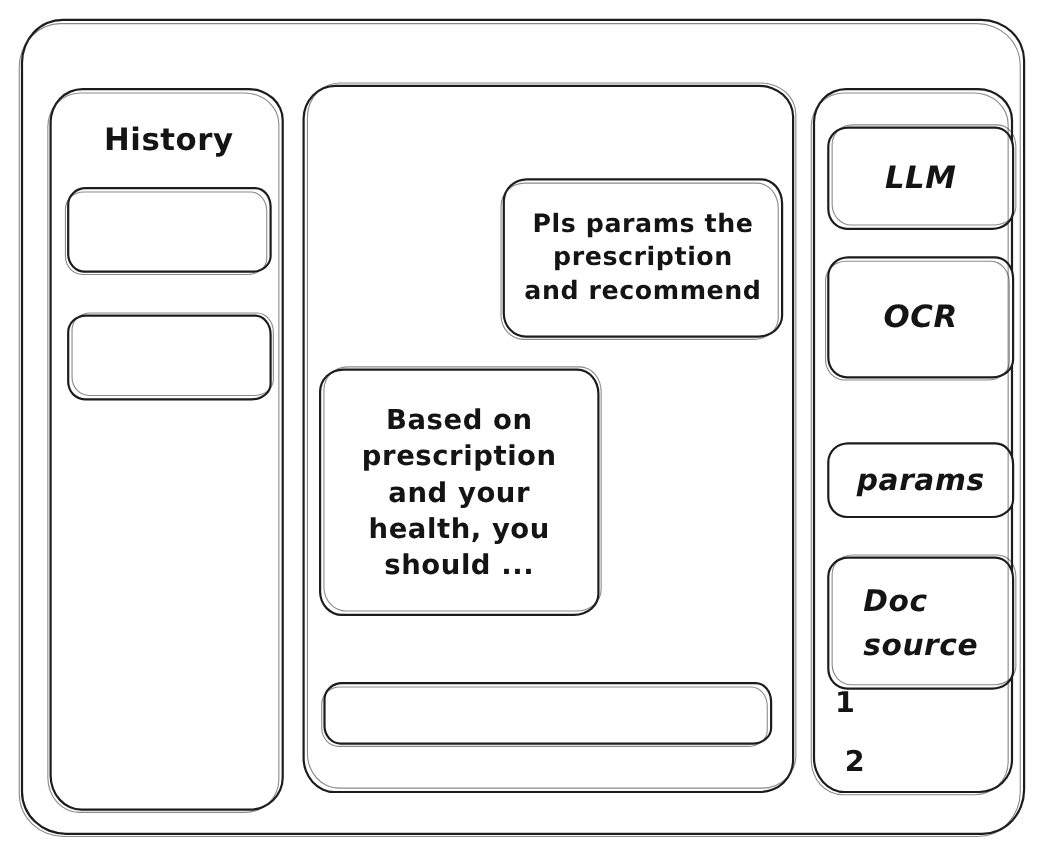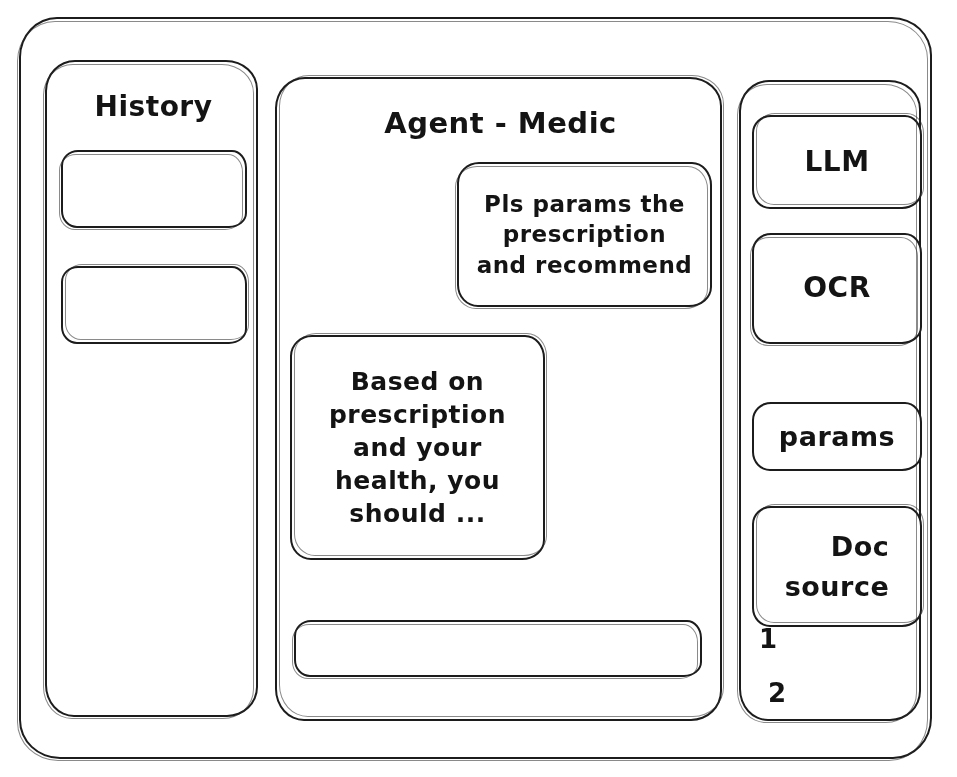--- a/index.html
+++ b/index.html
@@ -55,21 +55,21 @@
   }
 
   
   #window-frame {
     left: 19px; top: 17px;
     width: 913px; height: 742px;
   }
 
   
   #history-panel {
-    left: 45px; top: 60px;
+    left: 45px; top: 80px;
     width: 213px; height: 657px;
   }
   #history-title {
     position: absolute;
     left: 0; top: 27px;
     width: 213px;
     text-align: center;
     font-size: 28px;
   }
   .history-item {
@@ -129,21 +129,21 @@
     left: 739px; top: 80px;
     width: 182px; height: 641px;
   }
   .tool-btn {
     left: 11px;
     width: 170px;
     display: flex;
     align-items: center;
     justify-content: center;
   }
-  .tool-btn .hand { font-size: 28px; text-align: right; }
+  .tool-btn .hand { font-size: 28px; text-align: left; font-style: italic; }
 
   #tool-llm    { top: 33px;  height: 94px; }
   #tool-ocr    { top: 151px; height: 111px; }
   #tool-params { top: 320px; height: 69px; }
   #tool-params .hand { font-size: 27px; }
   #tool-docsource { top: 424px; height: 121px; }
   #tool-docsource .hand { font-size: 27px; line-height: 1.45; }
 
   .doc-source-item {
     position: absolute;
@@ -165,21 +165,20 @@
     <span></span>
   </div>
 
   <div class="sketch r-box history-item ghost-b" id="history-item-2">
     <span></span>
   </div>
 </div>
 
 <div class="sketch r-panel ghost-b" id="agent-panel">
 
-  <div class="hand" id="agent-title">Agent - Medic</div>
 
   <div class="sketch r-bubble" id="user-message">
     <div class="hand">Pls params the
 prescription
 and recommend</div>
   </div>
 
   <div class="sketch r-bubble ghost-b" id="assistant-message">
     <div class="hand">Based on
 prescription

